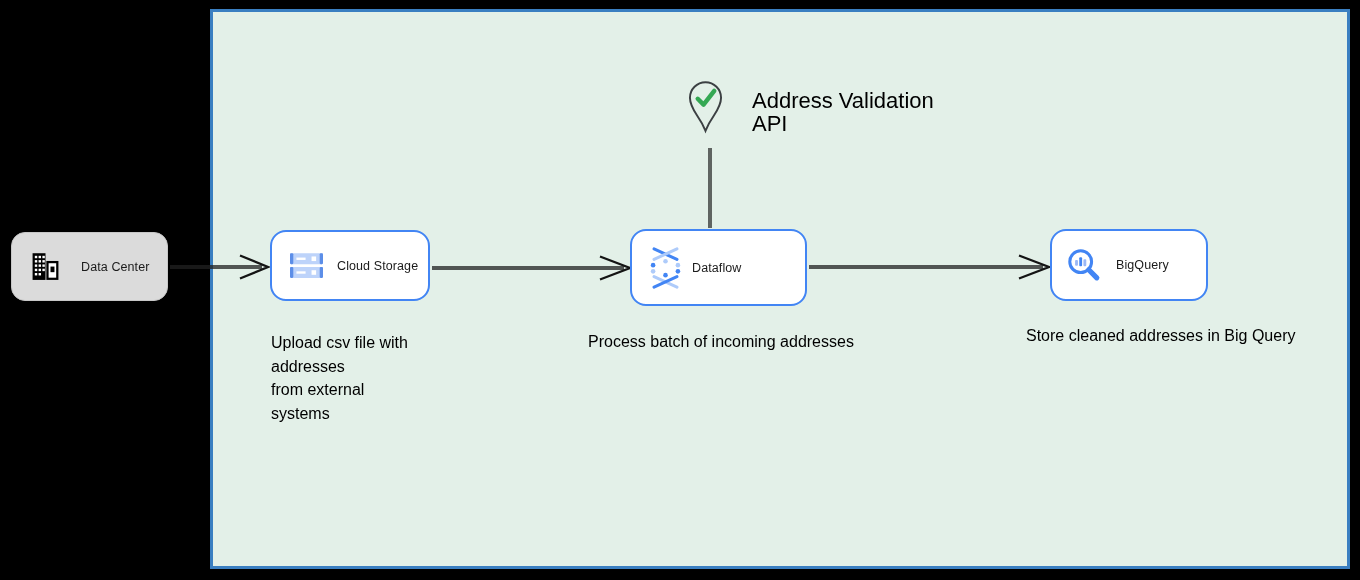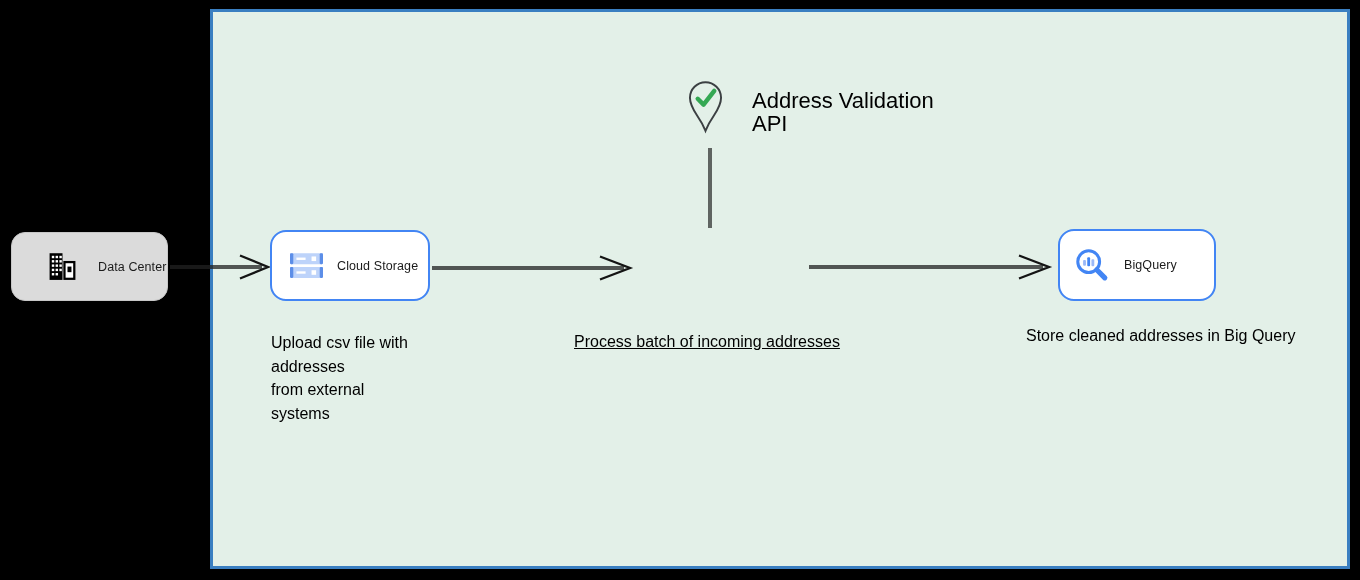--- a/index.html
+++ b/index.html
@@ -37,41 +37,41 @@
     font-size: 12.5px;
     letter-spacing: 0.1px;
     white-space: nowrap;
   }
   .node-datacenter {
     left: 11px; top: 232px;
     width: 157px; height: 69px;
     background: #DBDBDB;
     border: 1px solid #C7C7C7;
     border-radius: 14px;
-    padding-left: 35px;
+    padding-left: 18px;
     gap: 20px;
   }
   .node-service {
     background: #FFFFFF;
     border: 2.5px solid #4285F4;
     border-radius: 16px;
     text-align: center;
   }
   .node-cloud-storage { left: 270px; top: 230px; width: 160px; height: 71px; padding-left: 18px; gap: 14px; }
   .node-dataflow      { left: 630px; top: 229px; width: 177px; height: 77px; padding-left: 15px; gap: 8px;  }
-  .node-bigquery      { left: 1050px; top: 229px; width: 158px; height: 72px; padding-left: 14px; gap: 14px; margin-left: 8px; }
+  .node-bigquery      { left: 1050px; top: 229px; width: 158px; height: 72px; padding-left: 14px; gap: 14px; }
   .caption {
     position: absolute;
     color: #000000;
     font-size: 16px;
     line-height: 23.5px;
     white-space: pre-line;
   }
   .caption-upload  { left: 271px; top: 331px; width: 250px; }
-  .caption-process { left: 574px; top: 330px; width: 360px; text-decoration: underline; }
+  .caption-process { left: 588px; top: 330px; width: 360px; }
   .caption-store   { left: 990px; top: 324px; width: 360px; margin-left: 36px; }
   .pin-marker { position: absolute; left: 688px; top: 80px; width: 35px; height: 55px; }
   .api-label {
     position: absolute;
     left: 752px; top: 89px;
     color: #000000;
     font-size: 22px;
     line-height: 23px;
     white-space: pre-line;
   }
@@ -144,20 +144,35 @@
         <rect x="0" y="16" width="36" height="12" rx="1.5" fill="#BDD3FA"></rect>
         <rect x="0" y="16" width="3.6" height="12" rx="1.2" fill="#5C8EE8"></rect>
         <rect x="32.4" y="16" width="3.6" height="12" rx="1.2" fill="#5C8EE8"></rect>
         <rect x="7" y="20.8" width="10" height="2.6" fill="#FFFFFF"></rect>
         <rect x="23.5" y="19.6" width="5" height="5" fill="#FFFFFF"></rect>
       </g>
     </svg>
     <span class="label">Cloud Storage</span>
   </div>
 
+  <div class="node node-service node-dataflow">
+    <svg class="icon" width="37" height="42" viewBox="0 0 36 44">
+      <path d="M6,2 L30,13" stroke="#4285F4" stroke-width="3.2" stroke-linecap="round" fill="none"></path>
+      <path d="M30,2 L6,13" stroke="#AECBFA" stroke-width="3.2" stroke-linecap="round" fill="none"></path>
+      <path d="M6,31 L30,42" stroke="#AECBFA" stroke-width="3.2" stroke-linecap="round" fill="none"></path>
+      <path d="M30,31 L6,42" stroke="#4285F4" stroke-width="3.2" stroke-linecap="round" fill="none"></path>
+      <circle cx="5" cy="19" r="2.4" fill="#4285F4"></circle>
+      <circle cx="18" cy="15" r="2.4" fill="#AECBFA"></circle>
+      <circle cx="31" cy="19" r="2.4" fill="#AECBFA"></circle>
+      <circle cx="5" cy="25.5" r="2.4" fill="#AECBFA"></circle>
+      <circle cx="31" cy="25.5" r="2.4" fill="#4285F4"></circle>
+      <circle cx="18" cy="29.5" r="2.4" fill="#4285F4"></circle>
+    </svg>
+    <span class="label">Dataflow</span>
+  </div>
 
   <div class="node node-service node-bigquery">
     <svg class="icon" width="36" height="36" viewBox="0 0 38 38">
       <circle cx="15.5" cy="15.5" r="11.5" stroke="#4285F4" stroke-width="3.2" fill="#FFFFFF"></circle>
       <path d="M24,24 L32.5,32.5" stroke="#4285F4" stroke-width="5.5" stroke-linecap="round"></path>
       <rect x="9.6" y="13.8" width="3" height="6" rx="1" fill="#9AB8F7"></rect>
       <rect x="14" y="10.8" width="3" height="9.4" rx="1" fill="#4285F4"></rect>
       <rect x="18.4" y="12.8" width="3" height="7.4" rx="1" fill="#9AB8F7"></rect>
     </svg>
     <span class="label">BigQuery</span>

